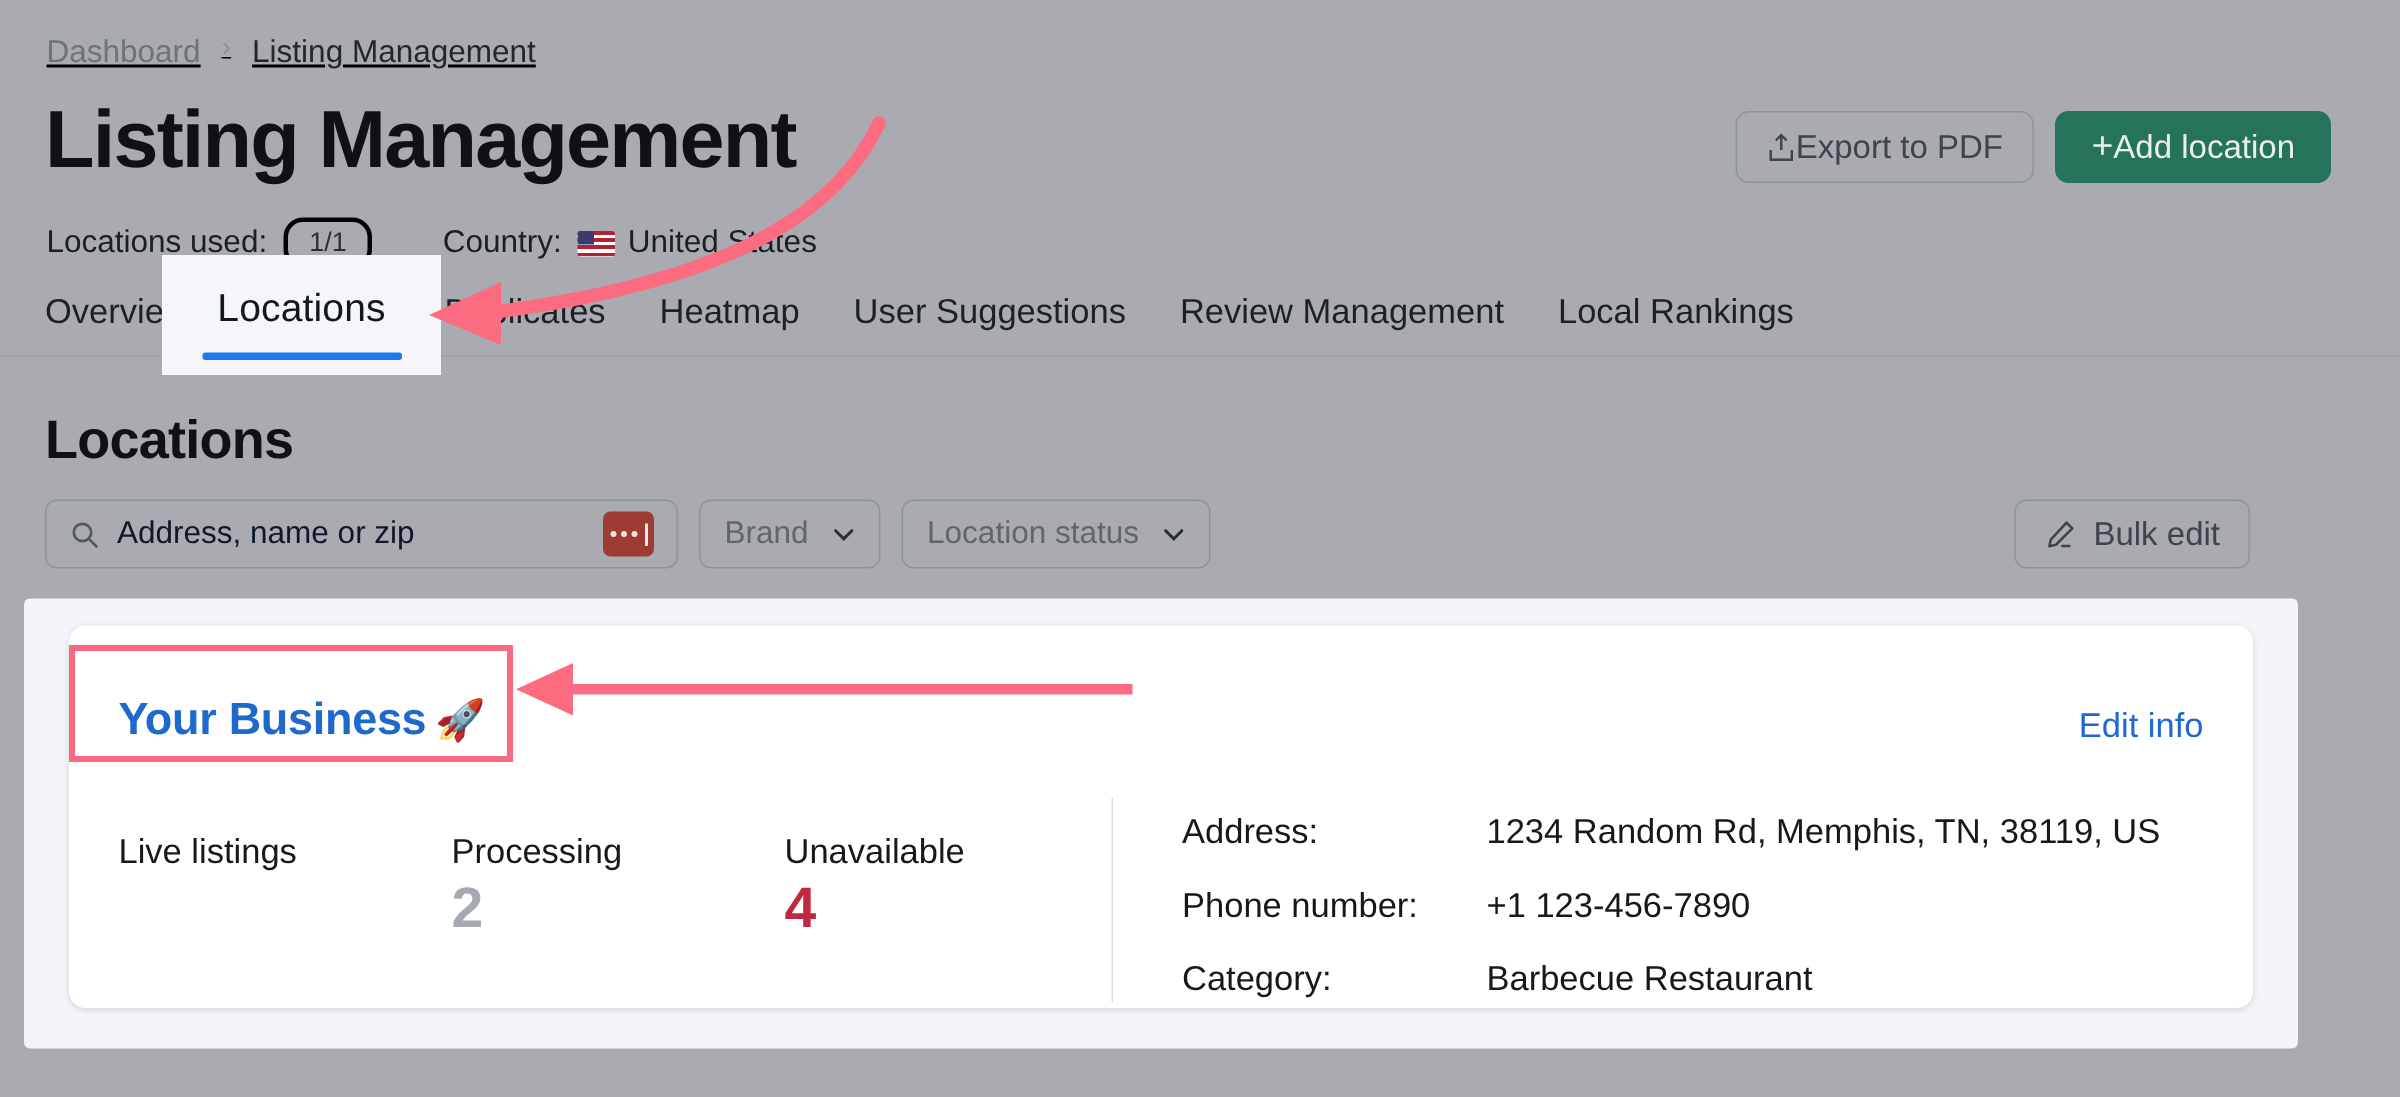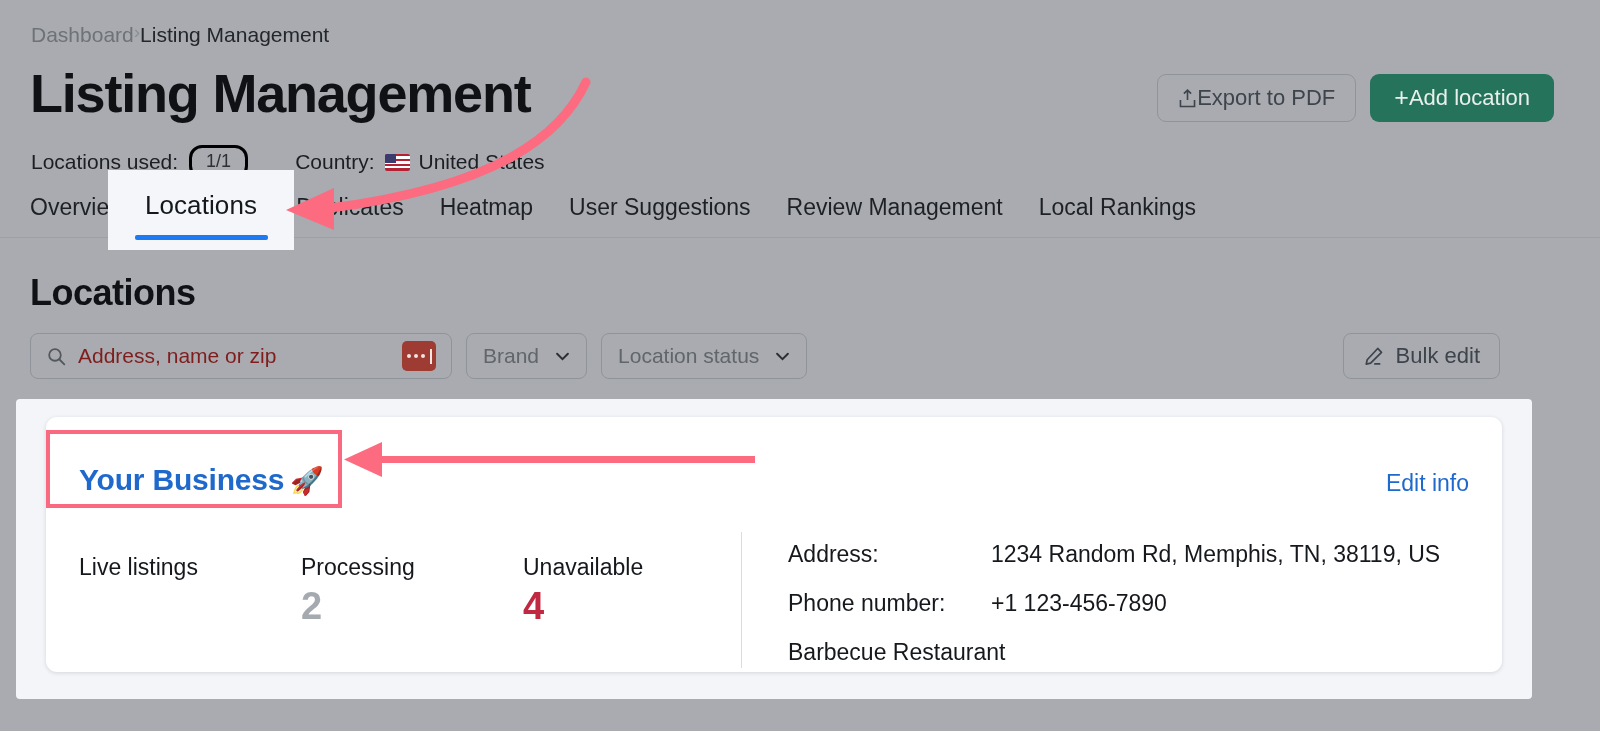--- a/index.html
+++ b/index.html
@@ -22,21 +22,23 @@
     height: 731px;
   }
 
   
   .breadcrumb {
     position: absolute;
     left: 31px;
     top: 23px;
     display: flex;
     align-items: flex-start;
+    gap: 14px;
     font-size: 21px;
+    text-decoration: underline;
   }
   .crumb-link { color: #6e7378; }
   .crumb-sep {
     color: #8b9096;
     font-size: 19px;
     line-height: 1;
     display: inline-block;
     transform: translateY(-1px);
   }
   .crumb-current { color: #23272b; }
@@ -212,21 +214,21 @@
     border: 1px solid #8f949b;
     border-radius: 8px;
     display: flex;
     align-items: center;
     padding: 0 12px 0 16px;
   }
   .search-ic { width: 19px; height: 19px; flex: 0 0 auto; }
   .search-ph {
     margin-left: 12px;
     font-size: 21px;
-    color: #7f1d1d;
+    color: #0f172a;
     flex: 1 1 auto;
   }
   .redact {
     width: 34px;
     height: 30px;
     border-radius: 5px;
     background: #9e3c34;
     display: flex;
     align-items: center;
     justify-content: center;
@@ -485,20 +487,21 @@
         </div>
       </div>
 
       <div class="vdiv"></div>
 
       <div class="details">
         <div>Address:</div>
         <div>1234 Random Rd, Memphis, TN, 38119, US</div>
         <div>Phone number:</div>
         <div>+1 123-456-7890</div>
+        <div>Category:</div>
         <div>Barbecue Restaurant</div>
       </div>
 
     </div>
   </div>
 
   <svg class="anno" id="arrow-tab" width="360" height="175" viewBox="0 0 360 175">
     <path d="M336 22 C 312 74, 250 126, 80 148" fill="none" stroke="#fd6b80" stroke-width="9" stroke-linecap="round"></path>
     <path d="M36 150 L84 128 L84 170 Z" fill="#fd6b80"></path>
   </svg>

